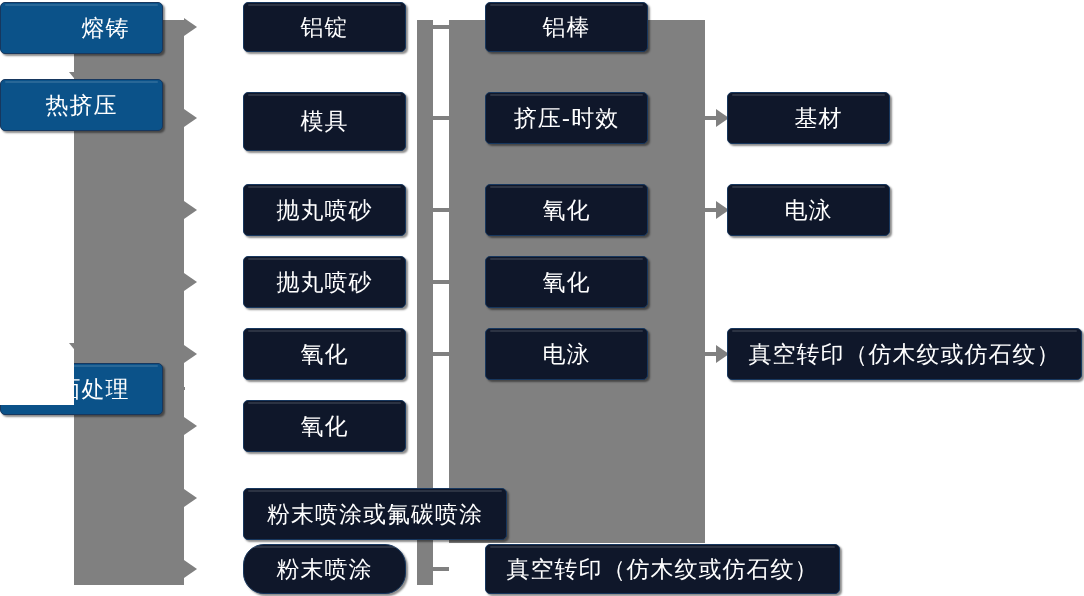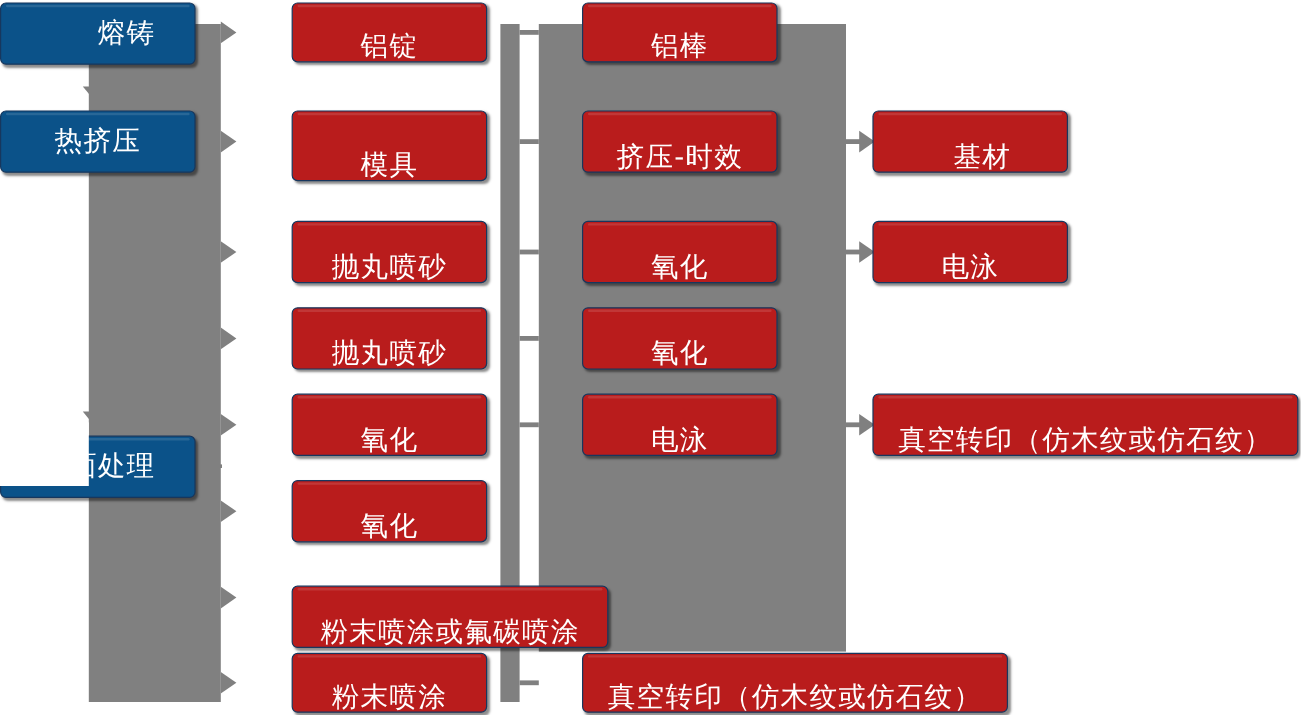--- a/index.html
+++ b/index.html
@@ -60,21 +60,21 @@
     justify-content:center;
     color:#ffffff;
     font-size:23px;
     letter-spacing:1px;
     line-height:1;
     box-shadow:2px 2px 2px rgba(0,0,0,0.45);
     white-space:nowrap;
     user-select:none;
   }
   .box.dark{ background:#0b5289; }
-  .box.light{ background:#b91c1c;align-items:flex-end; }
+  .box.light{ background:#0f172a; }
   .box .lbl{ pointer-events:none; }
 
   
   .box::before{
     content:"";
     position:absolute;
     left:4px;right:4px;top:1px;
     height:2px;
     background:rgba(255,255,255,0.12);
     border-radius:2px;
@@ -110,21 +110,21 @@
       <div class="gray-line" style="left: 433px; top: 567px; width: 16px; height: 4px;"></div>
       <div class="stick" style="left: 705px; top: 116px; width: 12px;"></div>
       <div class="arrow-r" style="left: 716px; top: 109px;"></div>
       <div class="stick" style="left: 705px; top: 208px; width: 12px;"></div>
       <div class="arrow-r" style="left: 716px; top: 201px;"></div>
       <div class="stick" style="left: 705px; top: 352px; width: 12px;"></div>
       <div class="arrow-r" style="left: 716px; top: 345px;"></div>
       <div class="box dark" style="left: 0px; top: 2px; width: 163px; height: 52px; padding-left: 48px;">
         <span class="lbl">熔铸</span>
       </div>
-      <div class="box dark" style="left: 0px; top: 92px; width: 163px; height: 52px;">
+      <div class="box dark" style="left: 0px; top: 79px; width: 163px; height: 52px;">
         <span class="lbl">热挤压</span>
       </div>
       <div class="box dark" style="left: 0px; top: 363px; width: 163px; height: 52px;">
         <span class="lbl">表面处理</span>
       </div>
       <div class="box light" style="left: 243px; top: 2px; width: 163px; height: 50px;">
         <span class="lbl">铝锭</span>
       </div>
       <div class="box light" style="left: 243px; top: 92px; width: 163px; height: 59px;">
         <span class="lbl">模具</span>
@@ -137,21 +137,21 @@
       </div>
       <div class="box light" style="left: 243px; top: 328px; width: 163px; height: 52px;">
         <span class="lbl">氧化</span>
       </div>
       <div class="box light" style="left: 243px; top: 400px; width: 163px; height: 52px;">
         <span class="lbl">氧化</span>
       </div>
       <div class="box light" style="left: 243px; top: 472px; width: 264px; height: 52px; margin-top: 16px;">
         <span class="lbl">粉末喷涂或氟碳喷涂</span>
       </div>
-      <div class="box light" style="left: 243px; top: 544px; width: 163px; height: 50px;">
+      <div class="box light" style="left: 243px; top: 544px; width: 163px; height: 50px; border-radius: 21px;">
         <span class="lbl">粉末喷涂</span>
       </div>
       <div class="box light" style="left: 485px; top: 2px; width: 163px; height: 50px;">
         <span class="lbl">铝棒</span>
       </div>
       <div class="box light" style="left: 485px; top: 92px; width: 163px; height: 52px;">
         <span class="lbl">挤压-时效</span>
       </div>
       <div class="box light" style="left: 485px; top: 184px; width: 163px; height: 52px;">
         <span class="lbl">氧化</span>

